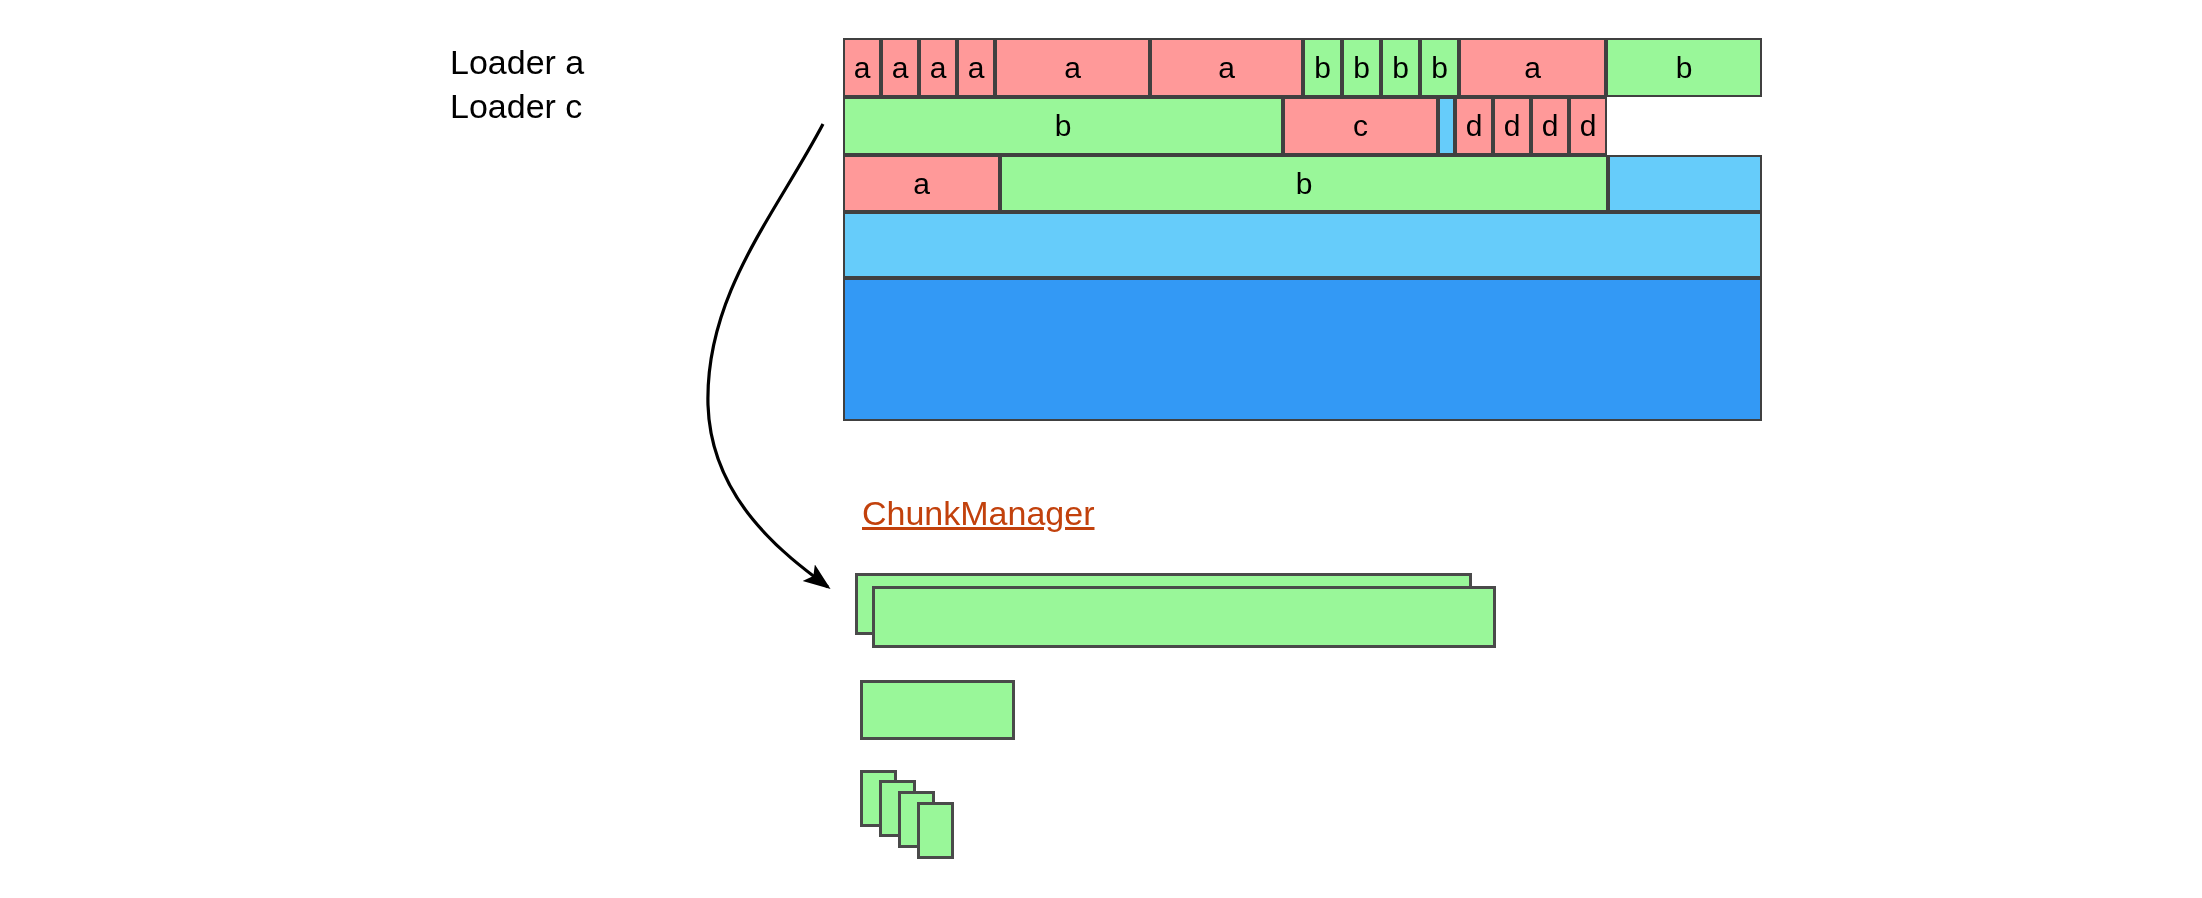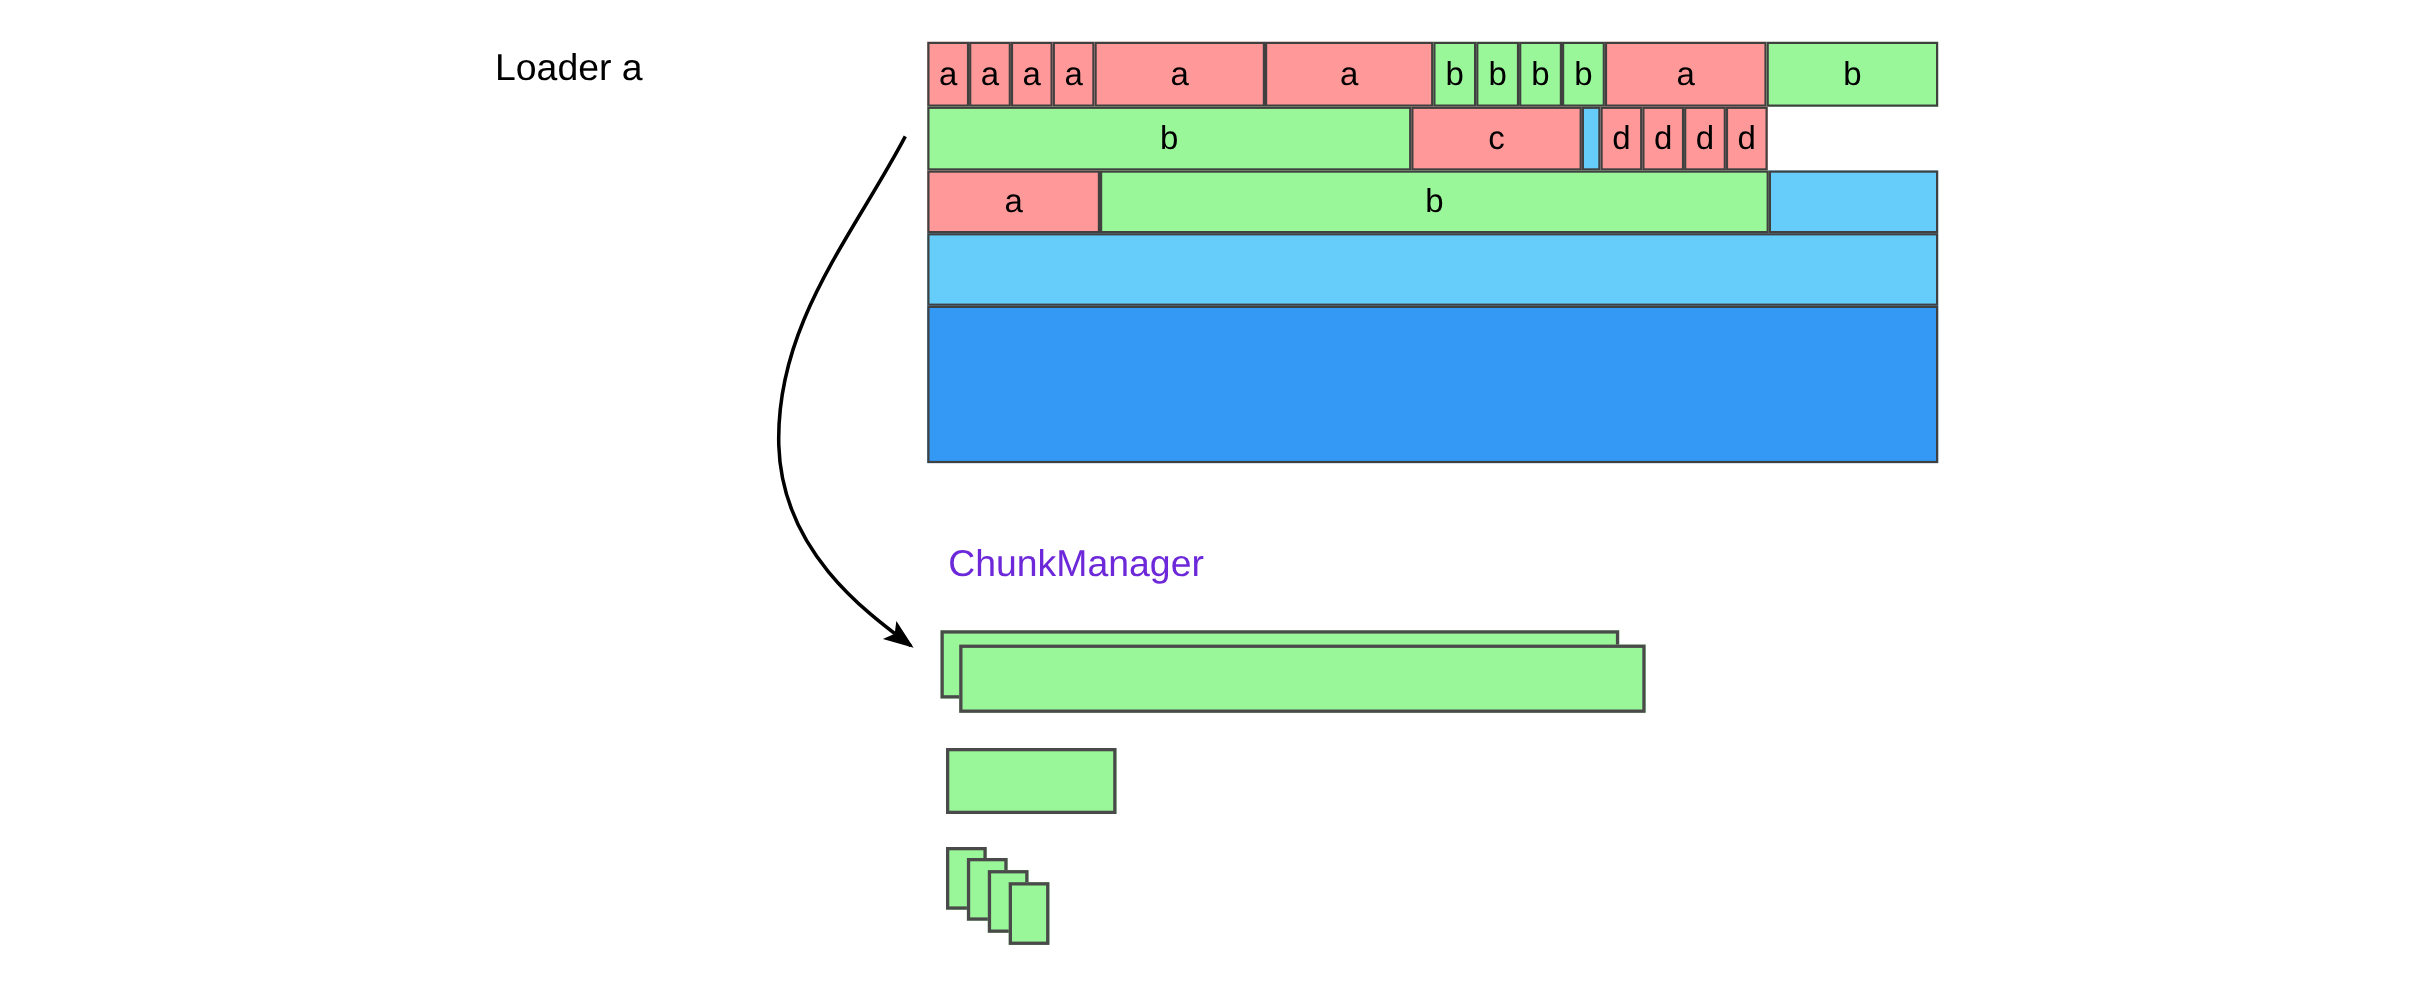--- a/index.html
+++ b/index.html
@@ -71,37 +71,39 @@
     pointer-events: none;
   }
 
   
   .cm-title {
     position: absolute;
     left: 862px;
     top: 492px;
     font-size: 34px;
     line-height: 42px;
-    color: #6d28d9;
+    color: #c2410c;
     white-space: nowrap;
+    text-decoration: underline;
   }
   .chunk {
     position: absolute;
     box-sizing: border-box;
     background: #99f799;
     border: 3px solid #4a4a4a;
   }
 </style>
 </head>
 <body>
 
 <div id="stage">
 
   <div class="legend">
     <div class="legend-line">Loader a</div>
+    <div class="legend-line">Loader c</div>
   </div>
 
   <div class="timeline" id="timeline">
       <div class="seg lblue" style="left: 595px; top: 59px; width: 17px; height: 58px;"></div>
       <div class="seg lblue" style="left: 765px; top: 117px; width: 154px; height: 57px;"></div>
       <div class="seg red" style="left: 0px; top: 0px; width: 38px; height: 59px;">
         <span>a</span>
       </div>
       <div class="seg red" style="left: 38px; top: 0px; width: 38px; height: 59px;">
         <span>a</span>

